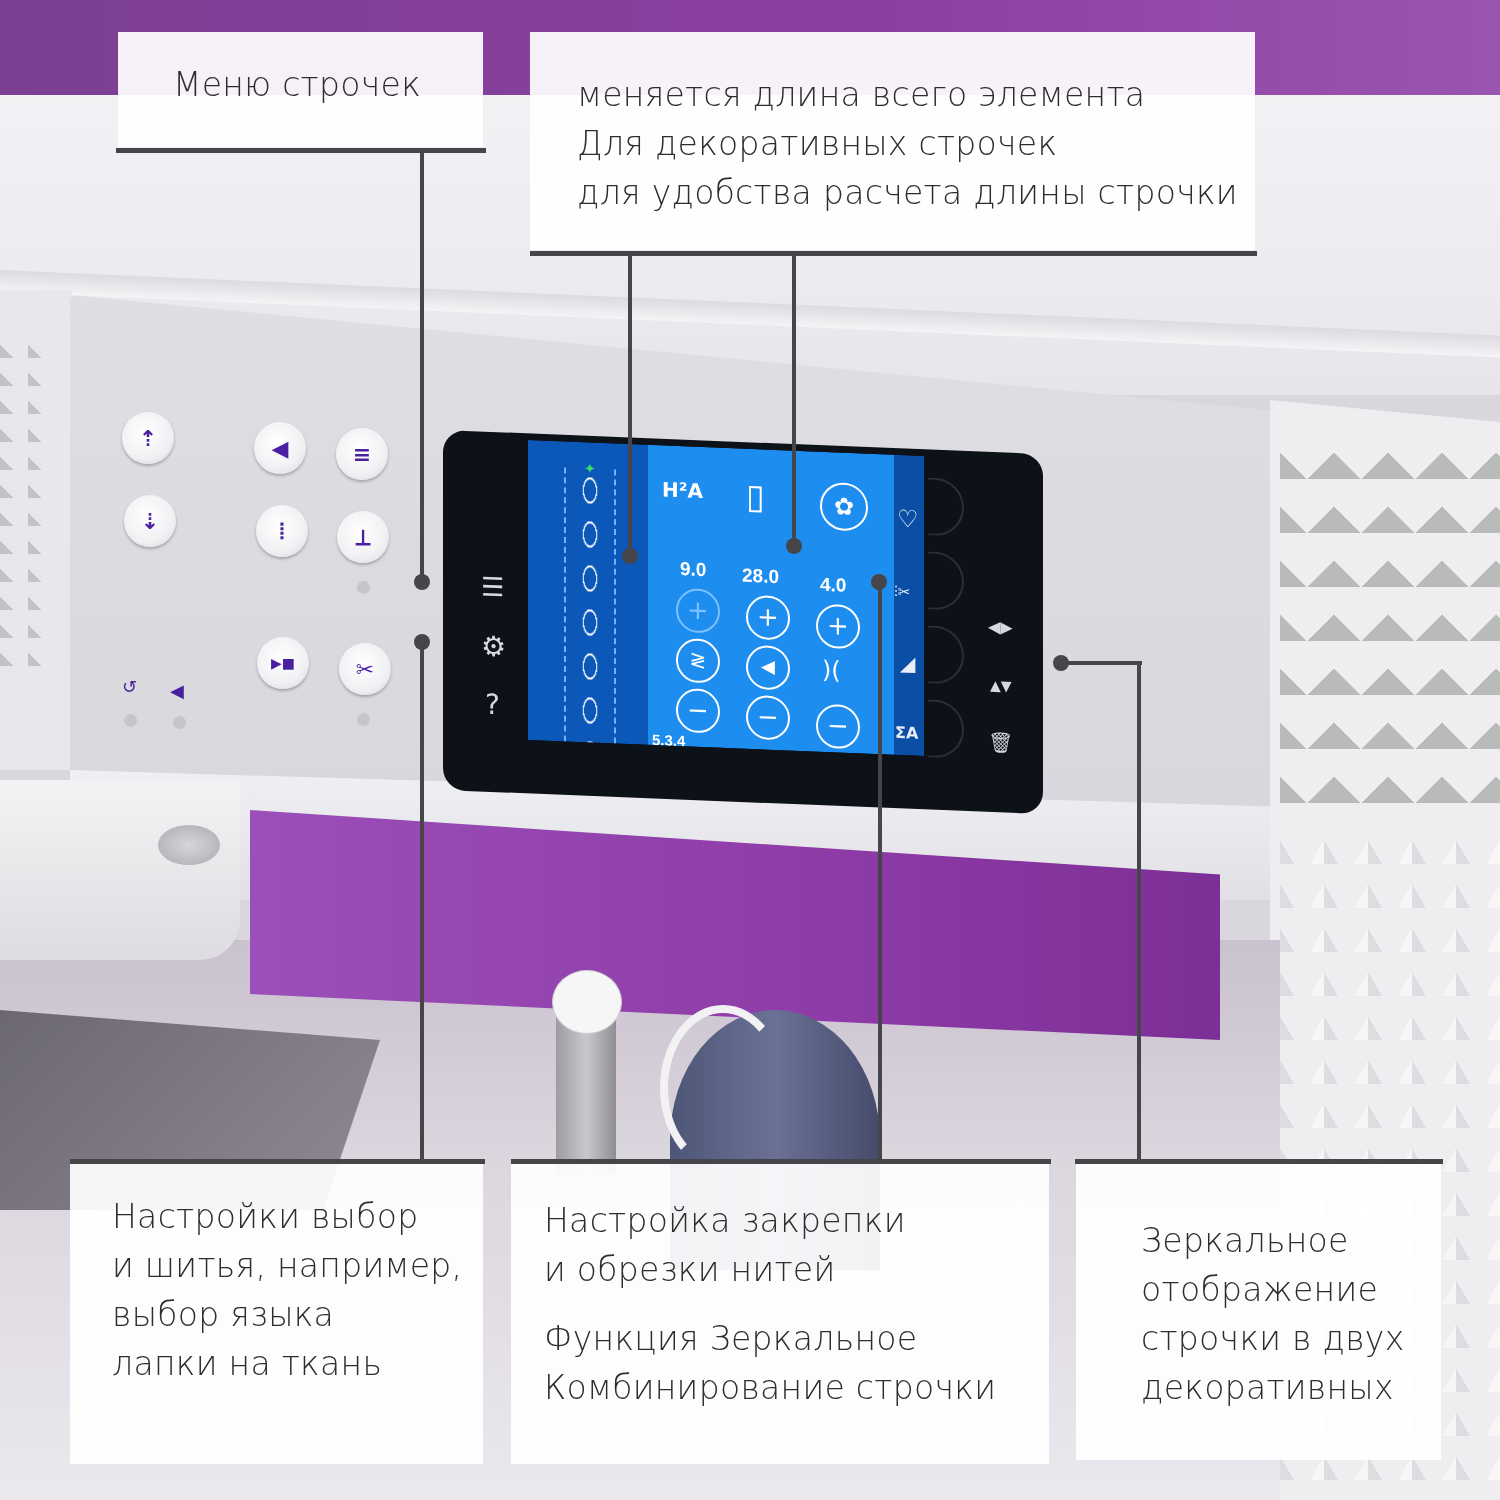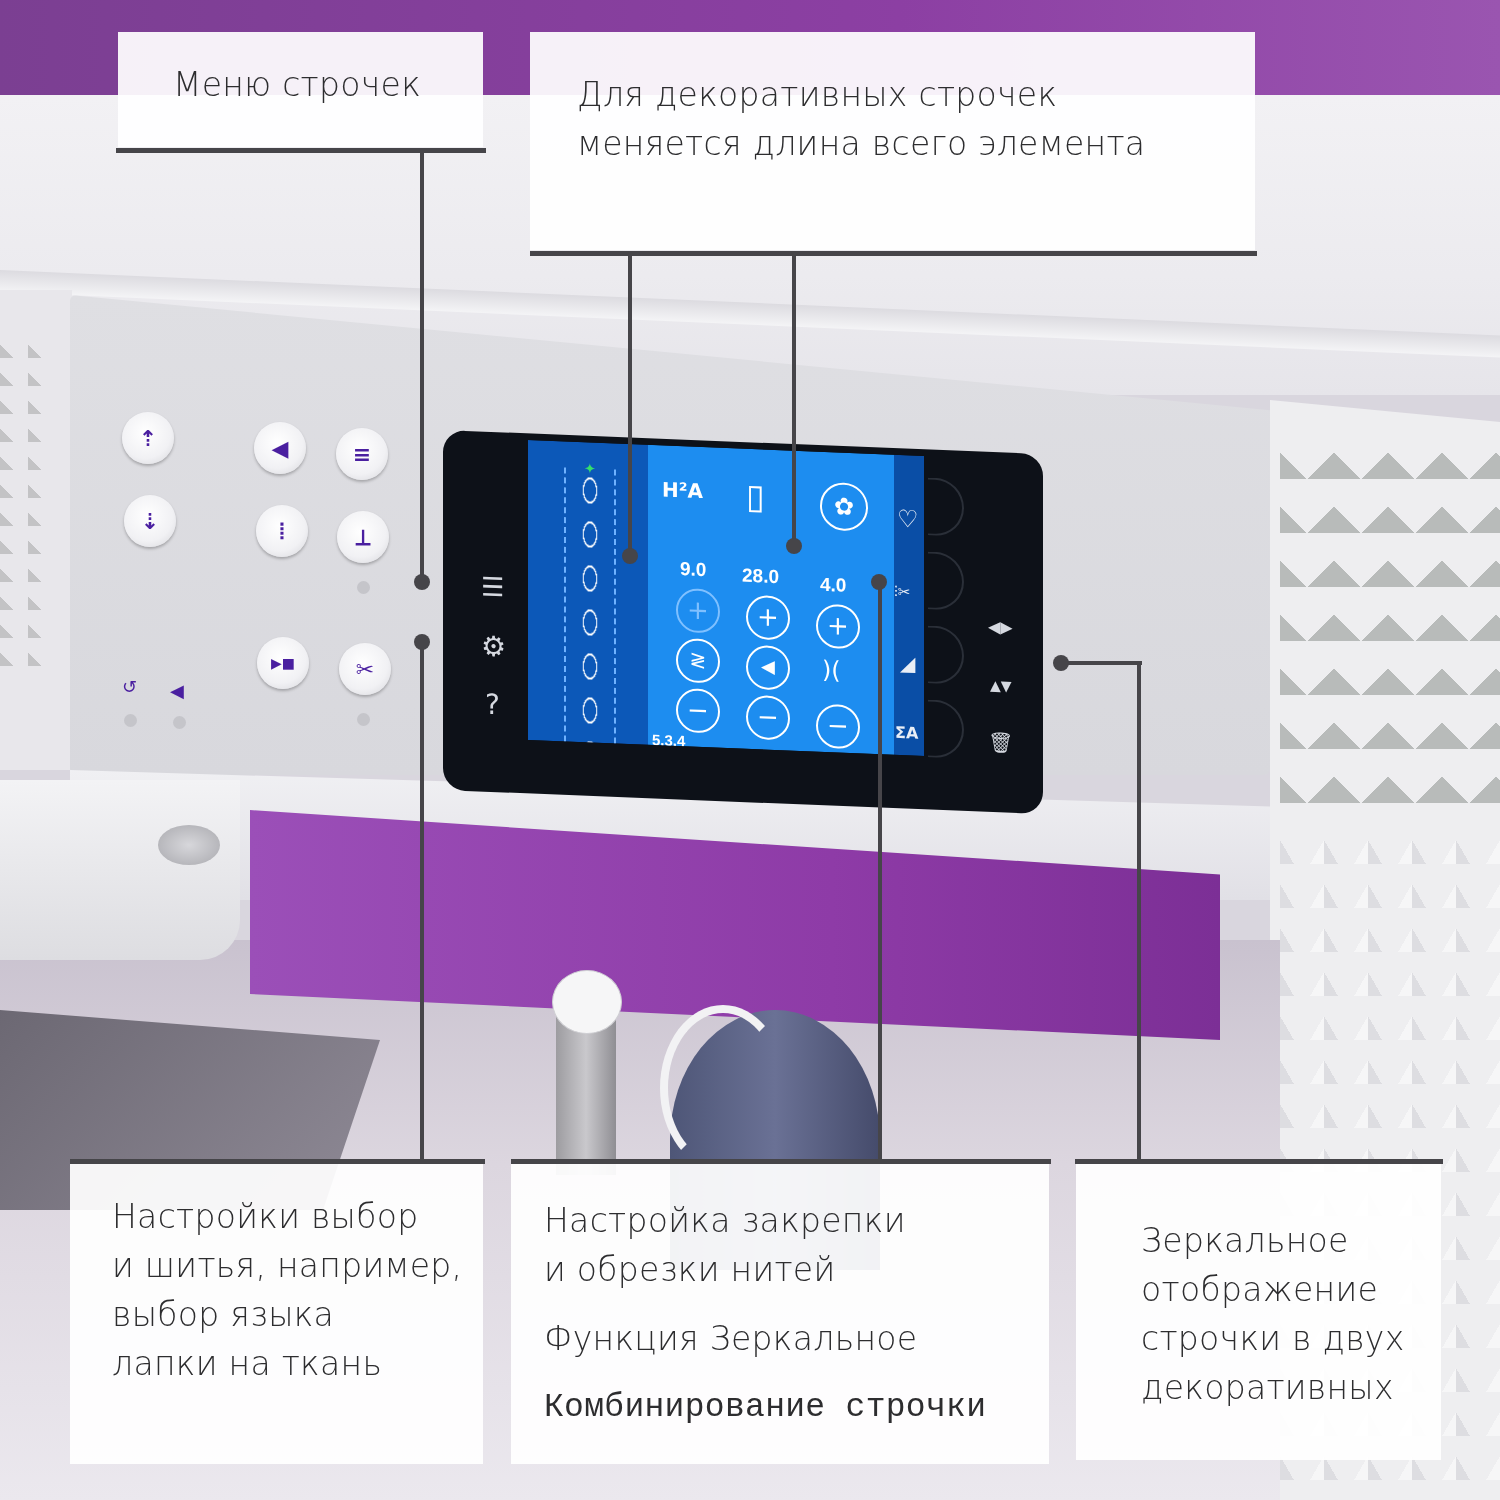--- a/index.html
+++ b/index.html
@@ -232,43 +232,44 @@
 <div class="line-v" style="left:1137px;top:661px;height:500px;"></div>
 <div class="dot" style="left:1053px;top:655px;"></div>
 
 <div class="callout" style="left:118px;top:32px;width:365px;height:115px;">
   <p class="t-big" style="position:absolute;left:55px;top:33px;">Меню строчек</p>
 </div>
 <div class="callout-bar" style="left:116px;top:148px;width:370px;"></div>
 
 <div class="callout" style="left:530px;top:32px;width:725px;height:218px;">
   <div class="lines-stack t-big" style="position:absolute;left:47px;top:38px;line-height:49px;">
+    <span>меняется длина всего элемента</span>
     <span>Для декоративных строчек</span>
-    <span>меняется длина всего элемента</span>
+    <span>для удобства расчета длины строчки</span>
   </div>
 </div>
 <div class="callout-bar" style="left:530px;top:251px;width:727px;"></div>
 
 <div class="callout-bar" style="left:70px;top:1159px;width:415px;"></div>
 <div class="callout" style="left:70px;top:1164px;width:413px;height:300px;">
   <div class="lines-stack t-big" style="position:absolute;left:42px;top:28px;line-height:49px;">
     <span>Настройки выбор</span>
     <span>и шитья, например,</span>
     <span>выбор языка</span>
     <span>лапки на ткань</span>
   </div>
 </div>
 
 <div class="callout-bar" style="left:511px;top:1159px;width:540px;"></div>
 <div class="callout" style="left:511px;top:1164px;width:538px;height:300px;">
   <div class="lines-stack t-big" style="position:absolute;left:33px;top:32px;line-height:49px;">
     <span>Настройка закрепки</span>
     <span>и обрезки нитей</span>
     <span style="margin-top:20px;">Функция Зеркальное</span>
-    <span style="margin-top:20px;font-family:Liberation Mono, monospace;">Комбинирование строчки</span>
+    <span style="">Комбинирование строчки</span>
   </div>
 </div>
 
 <div class="callout-bar" style="left:1075px;top:1159px;width:368px;"></div>
 <div class="callout" style="left:1076px;top:1164px;width:365px;height:296px;">
   <div class="lines-stack t-big" style="position:absolute;left:65px;top:52px;line-height:49px;">
     <span>Зеркальное</span>
     <span>отображение</span>
     <span>строчки в двух</span>
     <span>декоративных</span>

